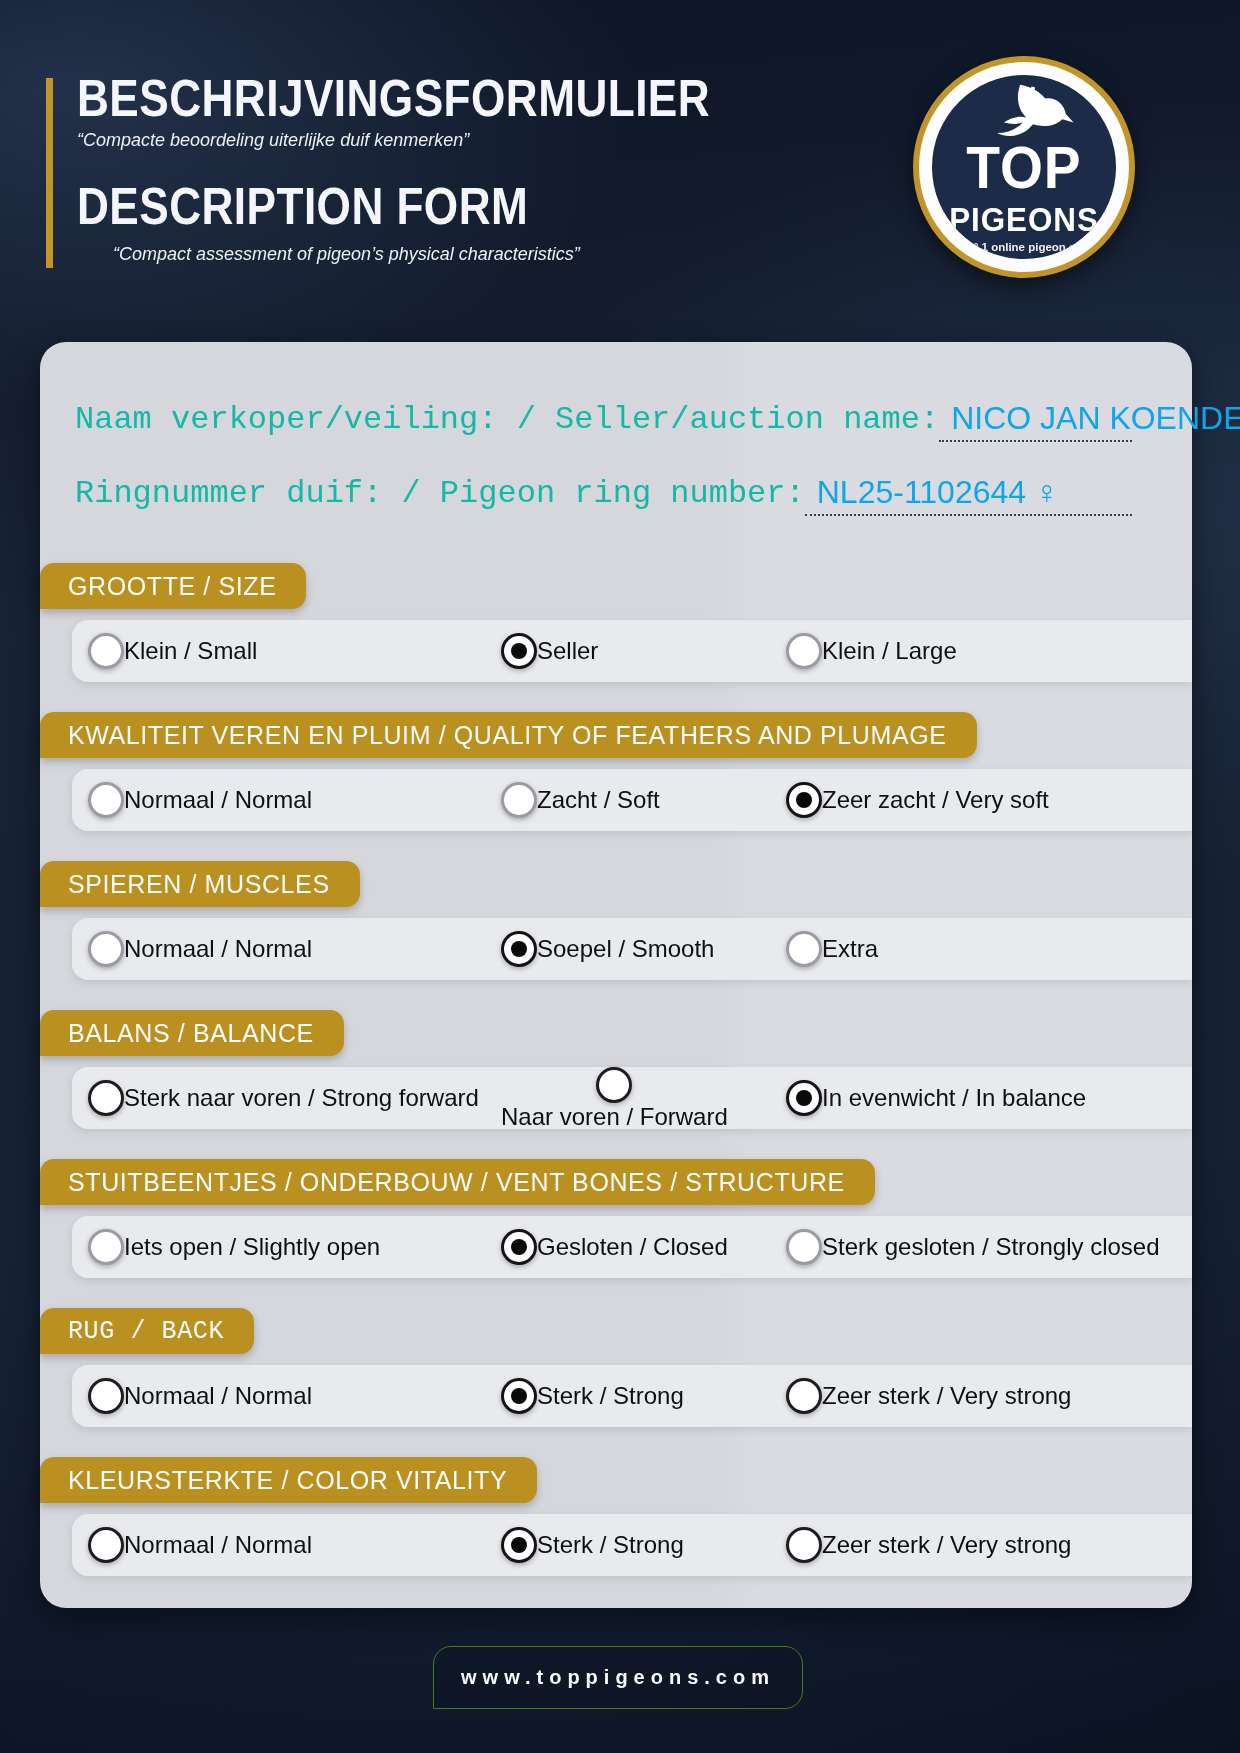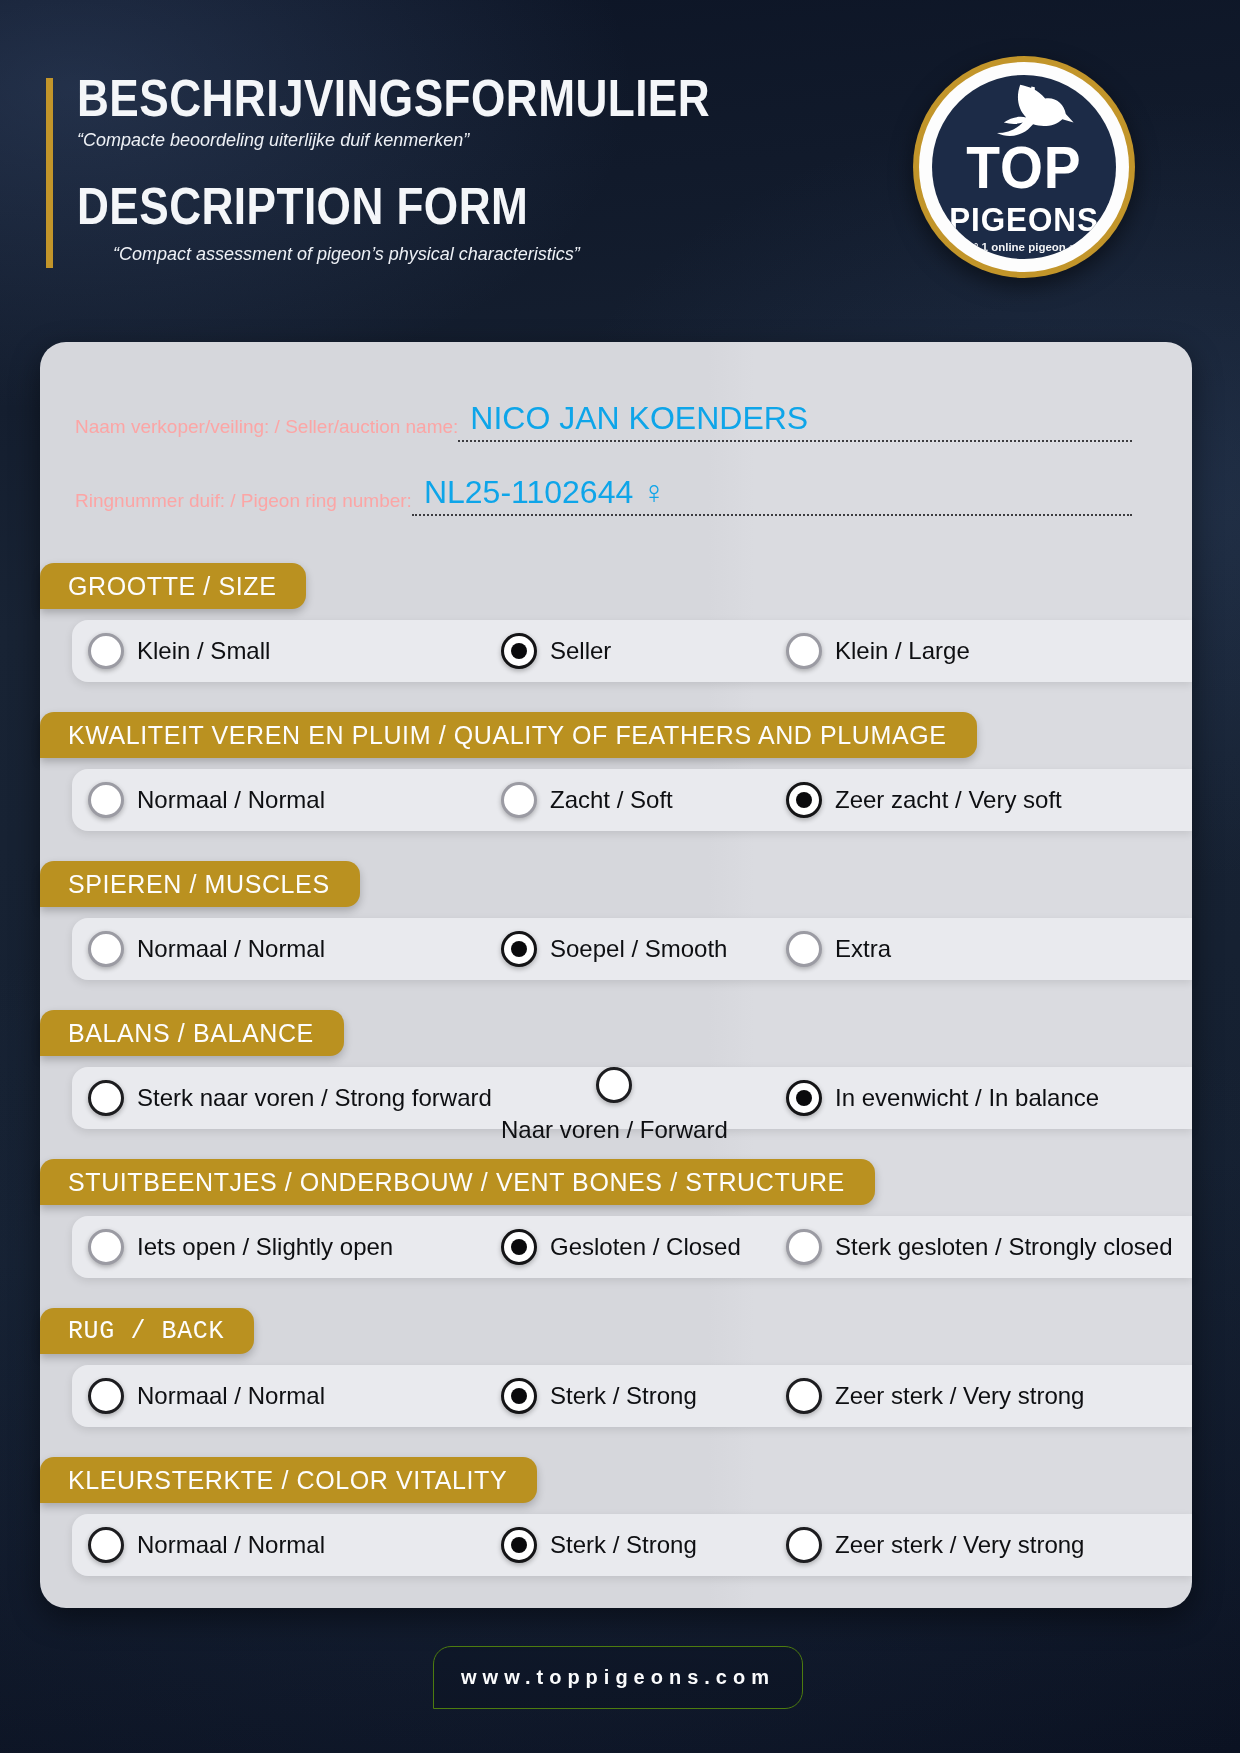--- a/index.html
+++ b/index.html
@@ -33,30 +33,30 @@
     letter-spacing:1px;transform:scaleX(.92);}
   .logo-name{position:absolute;top:126px;width:100%;color:#fff;font-weight:bold;font-size:33px;letter-spacing:1px;transform:scaleX(.95);}
   .logo-tagline{position:absolute;top:166px;width:100%;color:#f2f3f6;font-weight:bold;font-size:11.5px;}
   .logo-since{position:absolute;top:182px;width:100%;color:#d8a836;font-weight:bold;font-size:14px;letter-spacing:1px;}
   
   .card{left:40px;top:342px;width:1152px;height:1266px;border-radius:26px;
     background:linear-gradient(90deg,#d6d7dc 0%,#d6d7dc 58%,#dadbe0 62%,#dadbe0 100%);
     box-shadow:0 10px 30px rgba(0,0,0,.45);}
   
   .field{left:75px;width:1087px;height:46px;display:flex;align-items:flex-end;}
-  .field-label{font-size:19px;color:#fca5a5;white-space:nowrap;padding-bottom:4px;}
+  .field-label{font-size:32px;color:#14b8a6;white-space:nowrap;padding-bottom:4px;font-family:Liberation Mono, monospace;}
   .field-fill{flex:1;position:relative;border-bottom:2.5px dotted #3c3c40;height:100%;margin-right:30px;}
   .field-value{position:absolute;left:12px;bottom:3px;font-size:32px;color:#0ea5e9;white-space:nowrap;}
   
   .band{left:40px;height:46px;line-height:47px;background:#ba9120;color:#fdfdfd;
     font-size:25px;letter-spacing:.6px;padding:0 30px 0 28px;border-radius:14px 14px 14px 0;
     white-space:nowrap;box-shadow:0 4px 9px rgba(0,0,0,.22);}
   .opt-row{left:72px;width:1120px;height:62px;background:#e9eaee;border-radius:16px 0 0 16px;
     box-shadow:0 3px 8px rgba(0,0,0,.10);}
-  .opt{position:absolute;top:0;height:100%;display:flex;align-items:center;gap:13px;}
+  .opt{position:absolute;top:0;height:100%;display:flex;align-items:center;}
   .radio{width:30px;height:30px;border-radius:50%;background:#fff;border:3px solid #9b9ba3;
     box-shadow:0 2px 5px rgba(0,0,0,.28);position:relative;flex:none;}
   .dark-rings .radio{border-color:#1d1d20;}
   .radio.selected{border-color:#141416;}
   .radio.selected::after{content:"";position:absolute;left:50%;top:50%;width:16px;height:16px;
     margin:-8px 0 0 -8px;border-radius:50%;background:#0a0a0c;}
   .opt-label{font-size:24px;color:#0e0f12;white-space:nowrap;}
   
   .site-box{left:433px;top:1646px;width:370px;height:63px;border:1px solid #4d7c0f;
     border-radius:18px 18px 18px 0;background:rgba(8,14,26,.25);

